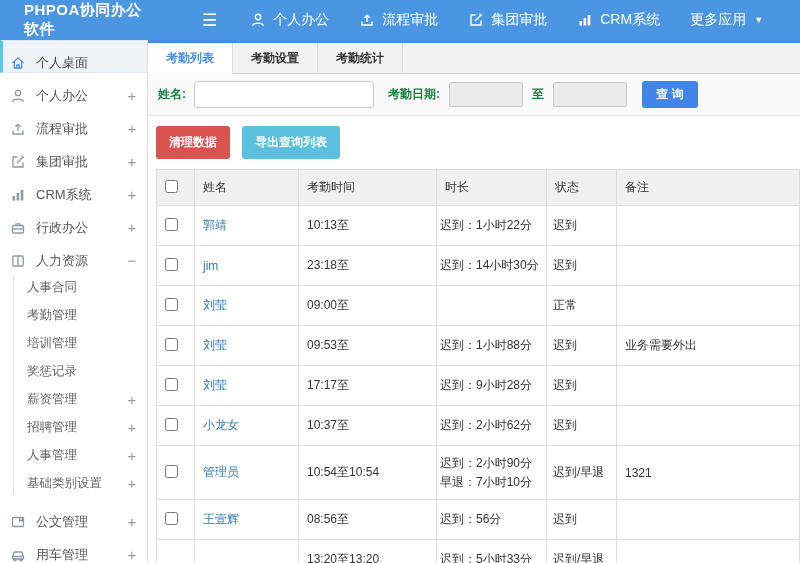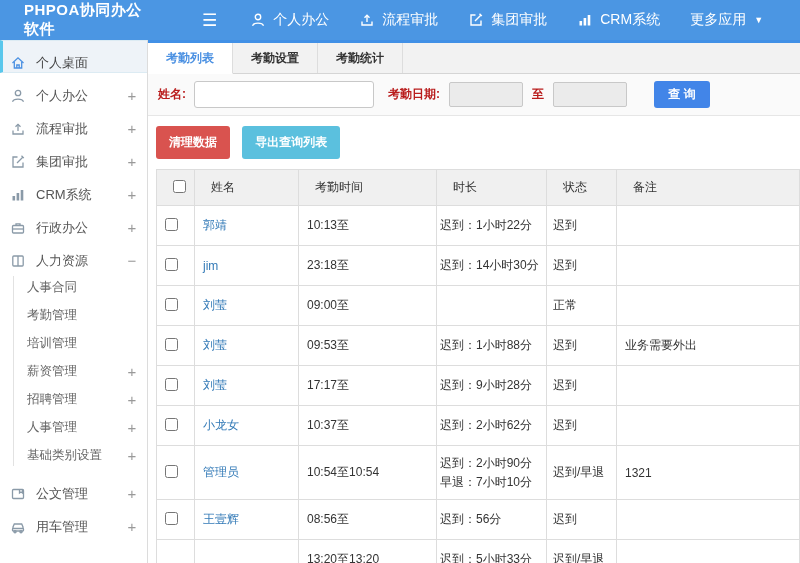--- a/index.html
+++ b/index.html
@@ -37,36 +37,36 @@
 
   
   .main { flex:1; display:flex; flex-direction:column; border-top:3px solid #4190e6; min-width:0; background:#fff; }
   .tabbar { height:31px; flex:0 0 31px; background:#f2f2f2; border-bottom:1px solid #d5d5d5; display:flex; }
   .tab { width:85px; text-align:center; line-height:30px; font-size:12px; font-weight:bold; color:#333;
          border-right:1px solid #ddd; cursor:pointer; }
   .tab.active { background:#fff; color:#4a90e2; margin-bottom:-1px; border-bottom:1px solid #fff; }
 
   .filterbar { height:42px; flex:0 0 42px; background:#fafafa; border-bottom:1px solid #e6e6e6;
                display:flex; align-items:center; padding:0 10px; }
-  .f-label { font-weight:bold; color:#b91c1c; white-space:nowrap; }
+  .f-label { font-weight:bold; color:#15803d; white-space:nowrap; }
   .name-input { width:180px; height:27px; border:1px solid #c8c8c8; border-radius:3px; margin:0 14px 0 8px; padding:0 6px; font-size:12px; }
   .date-input { width:74px; height:25px; background:#ebebeb; border:1px solid #c8c8c8; border-radius:2px; margin:0 9px; font-size:12px; padding:0 4px; }
   .search-btn { width:56px; height:27px; background:#4285e8; color:#fff; border:none; border-radius:3px;
-                font-size:12px; font-weight:bold; cursor:pointer; margin-left:18px; white-space:nowrap; }
+                font-size:12px; font-weight:bold; cursor:pointer; margin-left:6px; white-space:nowrap; }
 
   .content { flex:1; background:#fff; padding:10px 0 0 8px; overflow:hidden; }
   .action-row { margin-bottom:10px; }
   .btn { border:none; border-radius:3px; color:#fff; font-size:12px; font-weight:bold; padding:8px 13px; cursor:pointer; }
   .btn-danger { background:#d9534f; }
   .btn-info { background:#5bc0de; margin-left:9px; }
 
   table.grid { border-collapse:collapse; width:644px; table-layout:fixed; }
   .grid th, .grid td { border:1px solid #ddd; padding:11px 8px; text-align:left; vertical-align:middle;
                        font-size:12px; color:#333; overflow:hidden; }
-  .grid thead th { background:#f0f0f0; padding:9px 16px; font-weight:normal; color:#333; }
+  .grid thead th { background:#f0f0f0; padding:9px 8px; font-weight:normal; color:#333; }
   .col-cb { width:38px; } .col-name { width:104px; } .col-time { width:138px; }
   .col-dur { width:110px; } .col-status { width:70px; }
   .grid td.c-dur { padding:8px 3px; line-height:1.55; }
   .grid td.c-status { padding:11px 6px; }
   .name-link { color:#337ab7; text-decoration:none; cursor:pointer; }
   .st-red { color:#d43f3a; }
   .cb { width:13px; height:13px; margin:0; cursor:pointer; }
 </style>
 </head>
 <body>
@@ -209,20 +209,24 @@
         </div>
         <div class="side-sub">
           <span class="lbl">考勤管理</span>
           <span class="exp"></span>
         </div>
         <div class="side-sub">
           <span class="lbl">培训管理</span>
           <span class="exp"></span>
         </div>
         <div class="side-sub">
+          <span class="lbl">奖惩记录</span>
+          <span class="exp"></span>
+        </div>
+        <div class="side-sub">
           <span class="lbl">薪资管理</span>
           <span class="exp">+</span>
         </div>
         <div class="side-sub">
           <span class="lbl">招聘管理</span>
           <span class="exp">+</span>
         </div>
         <div class="side-sub">
           <span class="lbl">人事管理</span>
           <span class="exp">+</span>

